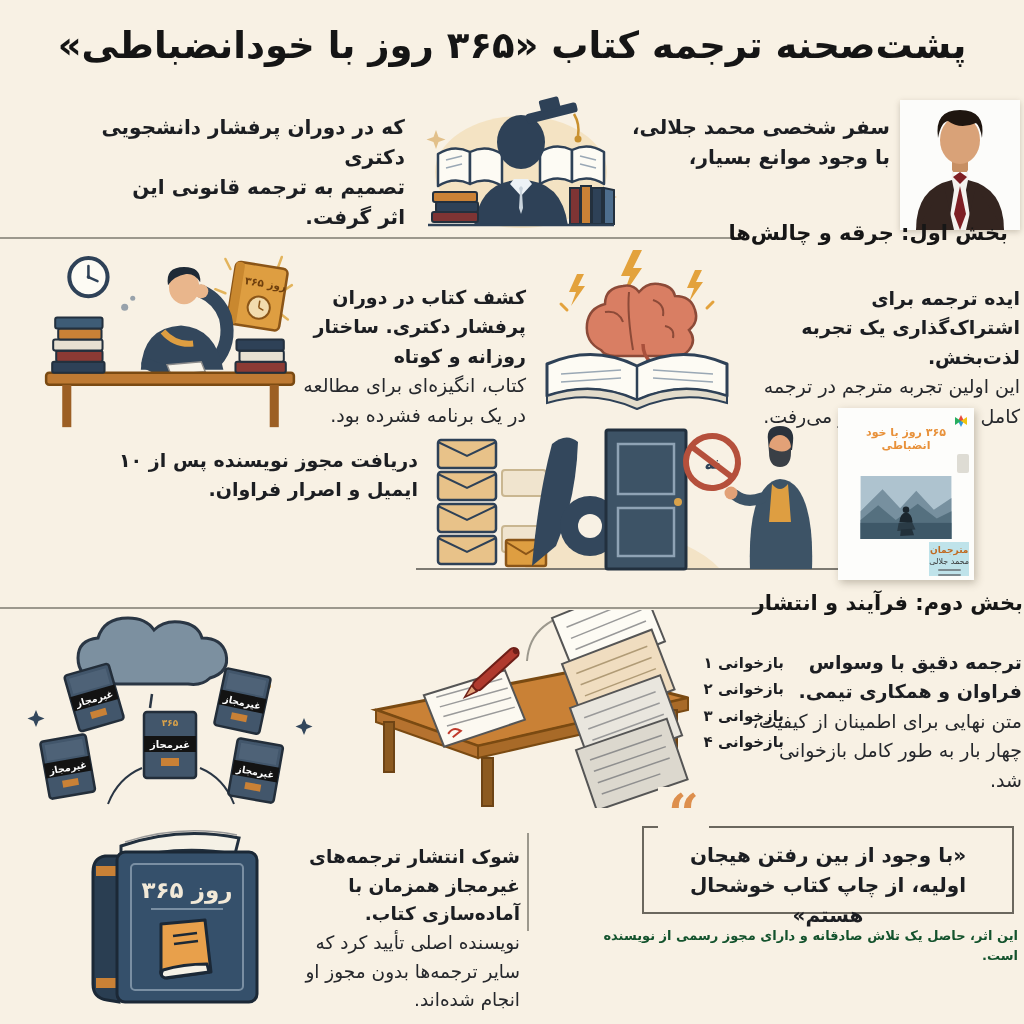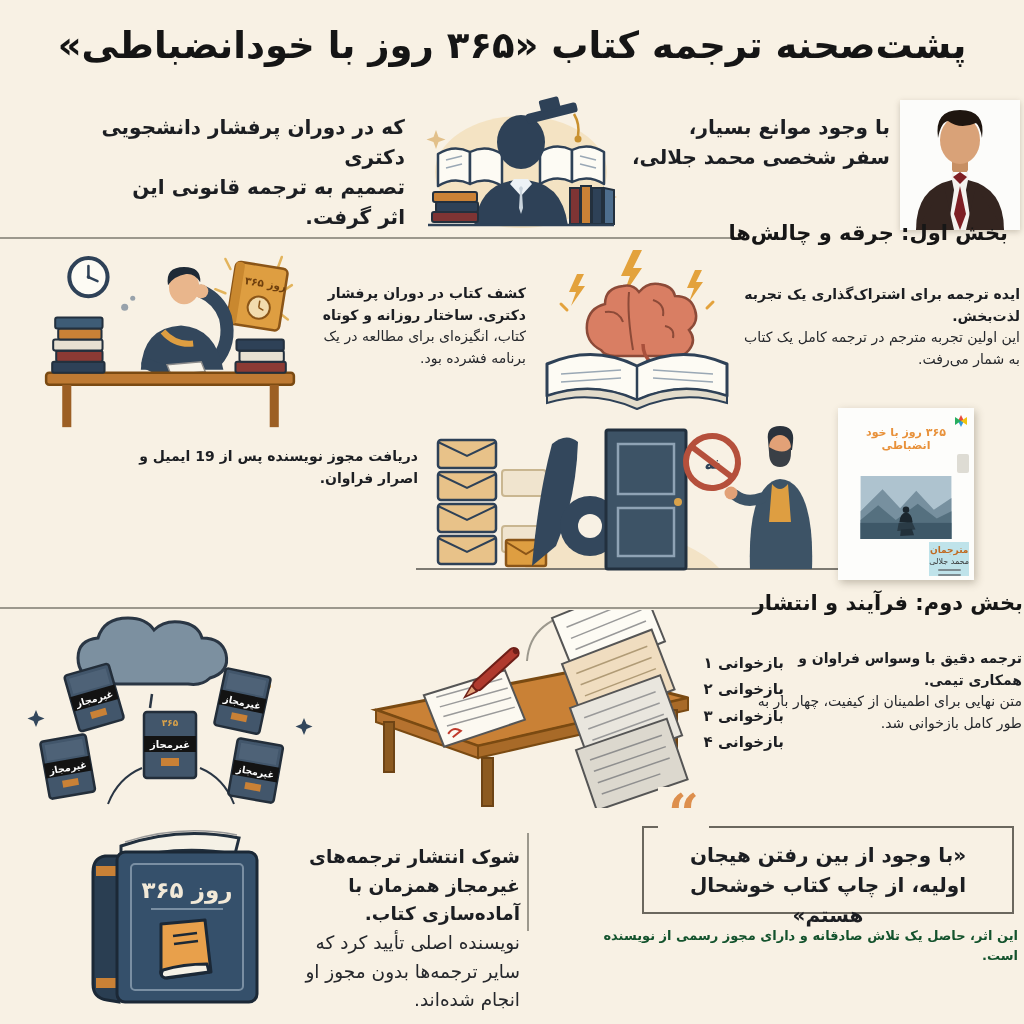--- a/index.html
+++ b/index.html
@@ -1,20 +1,20 @@
 <!DOCTYPE html>
 <html lang="fa"><head>
 <meta charset="utf-8">
 <style>
   html,body{margin:0;padding:0;background:#F8F1E4;}
   #canvas{position:relative;width:1024px;height:1024px;background:#F8F1E4;overflow:hidden;
           font-family:"DejaVu Sans",sans-serif;color:#26282c;}
   .abs{position:absolute;}
   .rtl{direction:rtl;text-align:right;}
-  .txt{font-size:14px;line-height:1.55;color:#26282c;}
+  .txt{font-size:19px;line-height:1.55;color:#26282c;}
   .txt .b{font-weight:700;color:#1c1e22;}
   .title{width:1024px;text-align:center;direction:rtl;font-size:37px;font-weight:700;color:#151515;letter-spacing:-.5px;}
   .sec-header{font-size:21px;font-weight:700;color:#161616;}
   .divider{height:2px;background:#9c988d;}
   .vdivider{width:2px;background:#9c988d;}
   .intro{font-size:20px;font-weight:700;line-height:1.5;color:#1c1e22;}
   .rereads div{font-size:15px;font-weight:700;line-height:1.75;color:#1c1e22;}
   .photo{box-shadow:0 2px 6px rgba(70,60,40,.25);}
   
   .quote-box{border:2px solid #6b675e;background:#F8F1E4;}
@@ -53,22 +53,22 @@
     <path d="M52,70 l8,12 8,-12 2,60 -20,0 z" fill="#F4F2EE"></path>
     <path d="M60,84 l-7,-7 7,-5 7,5 z" fill="#7E1F24"></path>
     <path d="M60,86 l-6,28 6,16 6,-16 z" fill="#7E1F24"></path>
     <path d="M16,130 q0,-42 36,-50 l2,10 -6,40 z" fill="#342520"></path>
     <path d="M104,130 q0,-42 -36,-50 l-2,10 6,40 z" fill="#342520"></path>
     <path d="M16,130 l38,0 -10,-44 z" fill="#342520"></path>
     <path d="M104,130 l-38,0 10,-44 z" fill="#342520"></path>
   </svg>
 
   <div class="abs rtl intro" style="left:610px;top:112px;width:280px;">
+    <div>سفر شخصی محمد جلالی،</div>
     <div style="padding-left:18px">با وجود موانع بسیار،</div>
-    <div>سفر شخصی محمد جلالی،</div>
   </div>
 
   <svg class="abs" style="left:402px;top:92px;" width="238" height="140" viewBox="0 0 238 140">
     <ellipse cx="119" cy="80" rx="86" ry="56" fill="#F4E3C3"></ellipse>
     <path d="M34,38 l2.5,7 7,2.5 -7,2.5 -2.5,7 -2.5,-7 -7,-2.5 7,-2.5 z" fill="#E2C08A"></path>
     <path d="M208,98 l2,5 5,2 -5,2 -2,5 -2,-5 -5,-2 5,-2 z" fill="#E2C08A"></path>
     <g stroke="#2E4157" stroke-width="2.5" fill="#FDFBF4" stroke-linejoin="round">
       <path d="M36,62 q16,-10 32,-2 l0,32 q-16,-8 -32,2 z"></path>
       <path d="M68,60 q16,-8 32,2 l0,32 q-16,-10 -32,-2 z"></path>
     </g>
@@ -195,21 +195,21 @@
         <line x1="128" y1="132" x2="188" y2="136"></line>
     </g>
   </svg>
 
   <div class="abs rtl txt" style="left:742px;top:284px;width:278px;">
     <div class="b">ایده ترجمه برای اشتراک‌گذاری یک تجربه لذت‌بخش.</div>
     <div>این اولین تجربه مترجم در ترجمه کامل یک کتاب به شمار می‌رفت.</div>
   </div>
 
   <div class="abs rtl txt" style="left:104px;top:446px;width:314px;">
-    <div class="b">دریافت مجوز نویسنده پس از 19 ایمیل و اصرار فراوان.</div>
+    <div class="b">دریافت مجوز نویسنده پس از ۱۰ ایمیل و اصرار فراوان.</div>
   </div>
 
   <svg class="abs" style="left:410px;top:406px;" width="445" height="182" viewBox="0 0 445 182">
     <path d="M115,162 q36,-54 110,-38 q60,12 84,38 z" fill="#F3E3C6"></path>
     <line x1="6" y1="163" x2="438" y2="163" stroke="#7d7a72" stroke-width="2"></line>
     <g fill="#F0E4CE" stroke="#C9B690" stroke-width="2">
       <rect x="92" y="64" width="44" height="26" rx="3"></rect>
       <rect x="92" y="120" width="44" height="26" rx="3"></rect>
     </g>
     <g fill="#E8C289" stroke="#2E4157" stroke-width="2.5">

